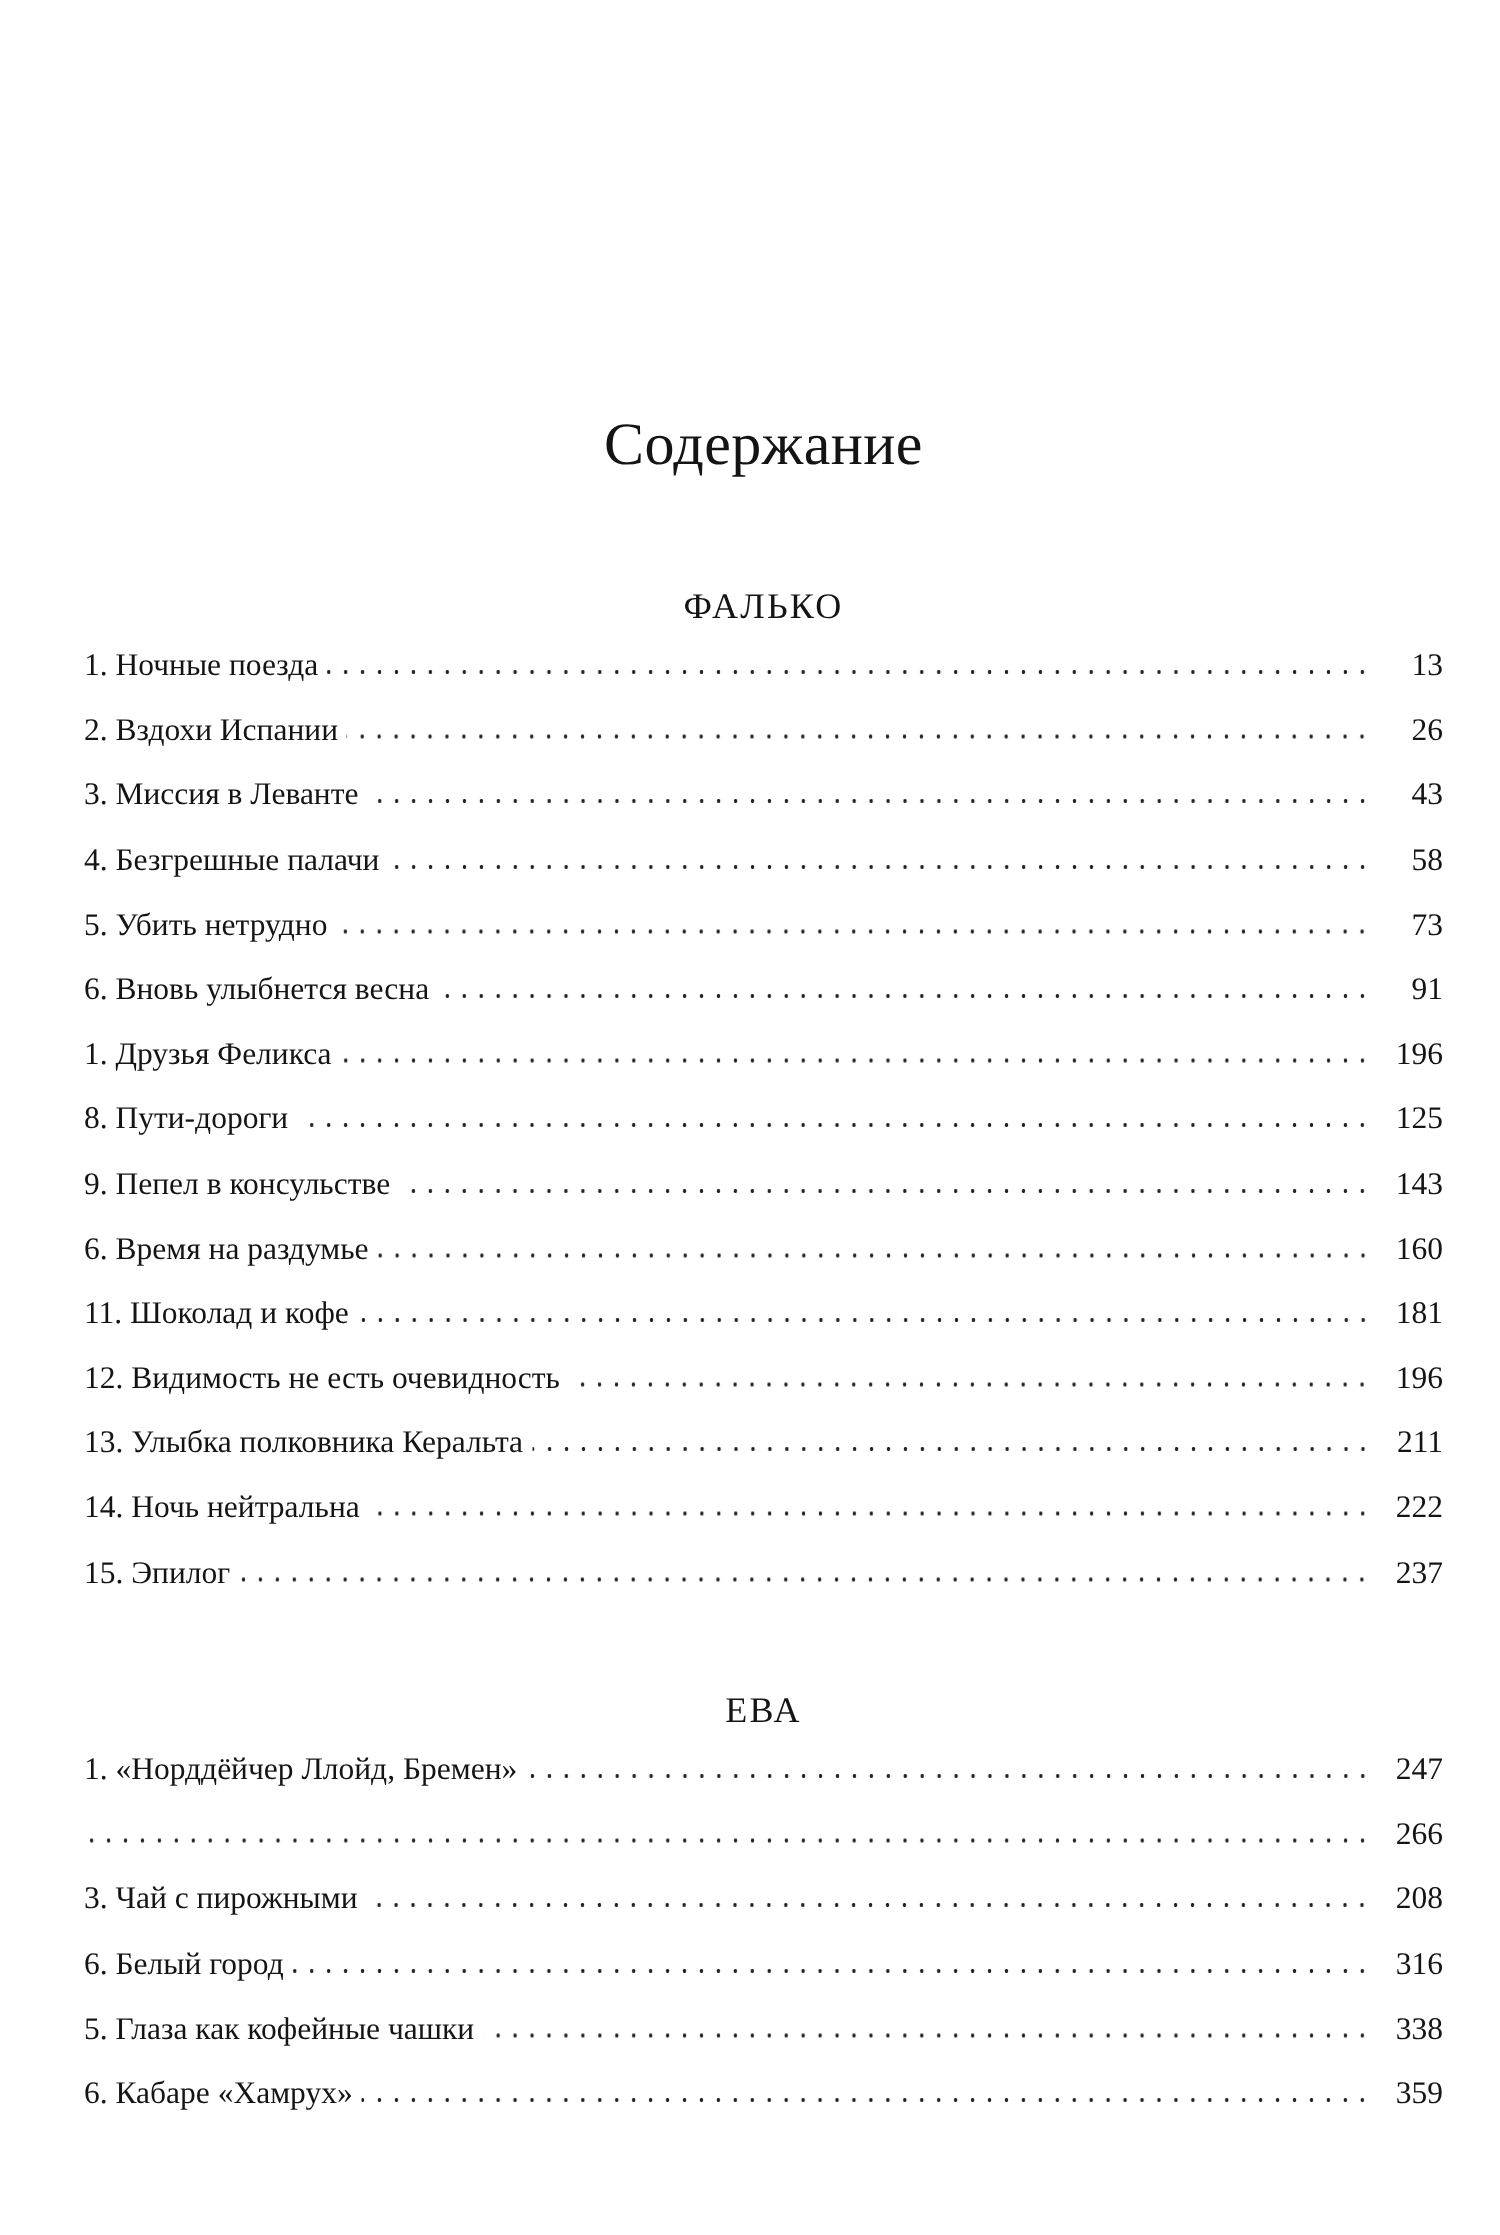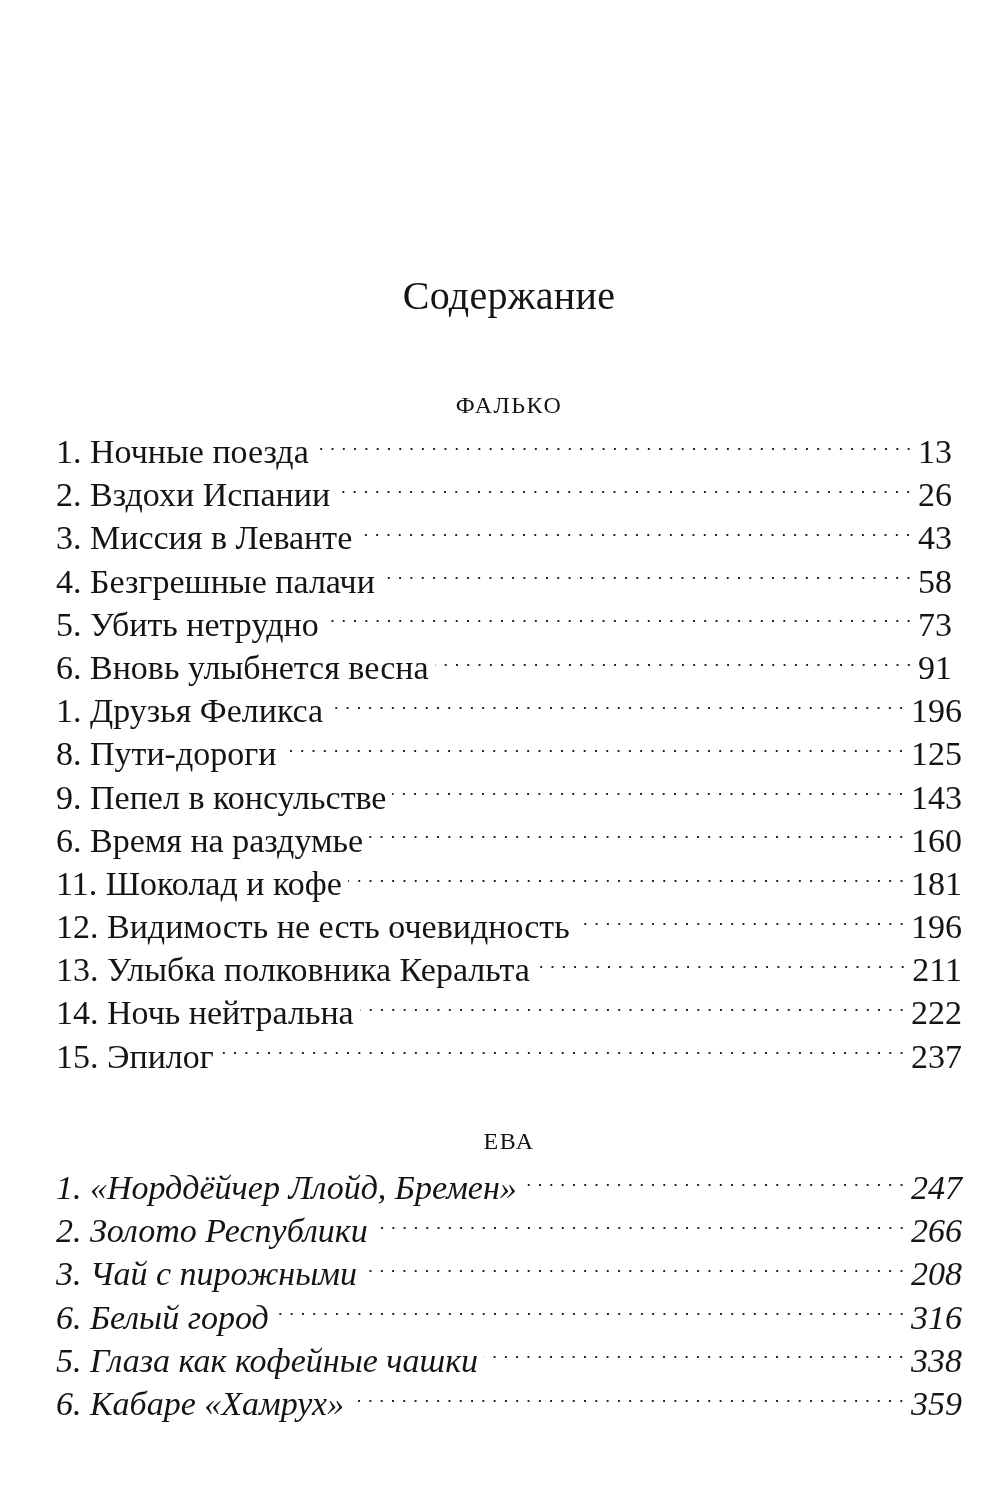--- a/index.html
+++ b/index.html
@@ -10,29 +10,29 @@
   .page-title {
     position: absolute; top: 272px; left: 0; width: 1018px; text-align: center;
     font-size: 40px; letter-spacing: 0.3px;
   }
   .part-title {
     position: absolute; left: 0; width: 1018px; text-align: center;
     font-size: 24px; letter-spacing: 1.5px;
   }
   .toc-list { position: absolute; left: 56px; width: 906px; margin: 0; padding: 0; list-style: none; }
   .toc-row {
-    height: 43.2px; display: flex; align-items: baseline; font-size: 34px; white-space: nowrap;
+    height: 43.2px; display: flex; align-items: baseline; font-size: 21px; white-space: nowrap;
   }
   .toc-title { flex: 0 0 auto; padding-right: 6px; }
   .toc-leader {
     flex: 1 1 auto; overflow: hidden; height: 1em; position: relative; top: 0.05em;
     background-image: radial-gradient(circle, #222 1.1px, transparent 1.4px);
     background-size: 11.3px 4px; background-repeat: repeat-x; background-position: right 16px;
   }
-  .toc-page { flex: 0 0 auto; min-width: 44px; padding-left: 4px; }
+  .toc-page { flex: 0 0 auto; min-width: 44px; text-align: right; padding-left: 4px; }
 </style>
 </head>
 <body>
 
 <div class="page-title">Содержание</div>
 
 <div class="part-title" style="top:392px;">ФАЛЬКО</div>
 
 <ul class="toc-list" style="top:429px;">
   <li class="toc-row">
@@ -107,28 +107,27 @@
     </li>
   <li class="toc-row">
       <span class="toc-title">15. Эпилог</span>
       <span class="toc-leader"></span>
       <span class="toc-page">237</span>
     </li>
 </ul>
 
 <div class="part-title" style="top:1128px;">ЕВА</div>
 
-<ul class="toc-list" style="top:1165px;font-style:italic;">
+<ul class="toc-list" style="top:1165px;">
   <li class="toc-row">
       <span class="toc-title">1. «Норддёйчер Ллойд, Бремен»</span>
       <span class="toc-leader"></span>
       <span class="toc-page">247</span>
     </li>
   <li class="toc-row">
-      <span class="toc-title">2. Золото Республики</span>
       <span class="toc-leader"></span>
       <span class="toc-page">266</span>
     </li>
   <li class="toc-row">
       <span class="toc-title">3. Чай с пирожными</span>
       <span class="toc-leader"></span>
       <span class="toc-page">208</span>
     </li>
   <li class="toc-row">
       <span class="toc-title">6. Белый город</span>

